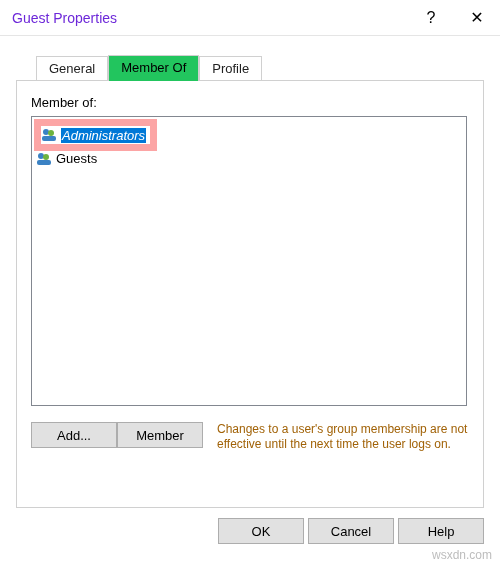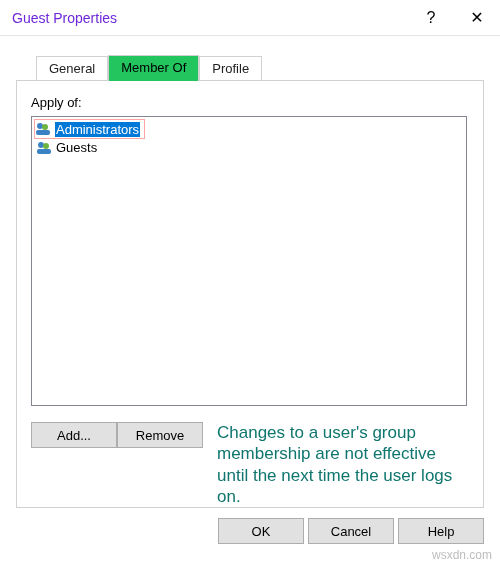--- a/index.html
+++ b/index.html
@@ -109,23 +109,24 @@
       color: #000;
     }
     .icon-group {
       width: 16px;
       height: 16px;
       display: inline-flex;
       align-items: center;
       justify-content: center;
     }
     .highlight-red {
-      border: 1px solid #fca5a5;
+      border: 7px solid #fca5a5;
       padding: 0;
       display: inline-flex;
+      font-style: italic;
     }
     .selected-row-wrap {
       display: inline-flex;
       align-items: center;
       gap: 4px;
       padding: 0 4px 0 0;
     }
     .bottom-inner {
       display: flex;
       align-items: flex-start;
@@ -142,22 +143,22 @@
       border: 1px solid #adadad;
       color: #000;
       display: inline-flex;
       align-items: center;
       justify-content: center;
       padding: 0 10px;
       font-size: 13px;
     }
     .note-text {
       flex: 1;
-      color: #0f766e;
-      font-size: 17px;
+      color: #a16207;
+      font-size: 12px;
       line-height: 1.25;
       padding-left: 6px;
     }
     .dialog-buttons {
       display: flex;
       justify-content: flex-end;
       gap: 4px;
       padding: 10px 16px 0 16px;
     }
     .apply-wrap {
@@ -187,21 +188,21 @@
 <div class="dialog-body">
 
   <div class="tabs">
     <div class="tab inactive">General</div>
     <div class="tab active">Member Of</div>
     <div class="tab inactive">Profile</div>
   </div>
 
   <div class="tab-panel">
 
-    <div class="member-label">Apply of:</div>
+    <div class="member-label">Member of:</div>
 
     <div class="listbox">
       <div class="highlight-red" style="margin:0 0 0 0;">
         <div class="list-item selected selected-row-wrap">
           <span class="icon-group">
             <svg width="16" height="16" viewBox="0 0 16 16">
               <circle cx="5" cy="5" r="3" fill="#3b82c4"></circle>
               <circle cx="10" cy="6" r="3" fill="#6db33f"></circle>
               <rect x="1" y="9" width="14" height="5" rx="2" fill="#3b82c4"></rect>
             </svg>
@@ -217,21 +218,21 @@
             <rect x="1" y="9" width="14" height="5" rx="2" fill="#3b82c4"></rect>
           </svg>
         </span>
         <span class="list-item-text">Guests</span>
       </div>
     </div>
 
     <div class="bottom-inner">
       <div class="btns-left">
         <div class="win-btn">Add...</div>
-        <div class="win-btn">Remove</div>
+        <div class="win-btn">Member</div>
       </div>
       <div class="note-text">Changes to a user's group membership are not effective until the next time the user logs on.</div>
     </div>
 
   </div>
 
 </div>
 
 <div class="dialog-buttons">
   <div class="win-btn">OK</div>

